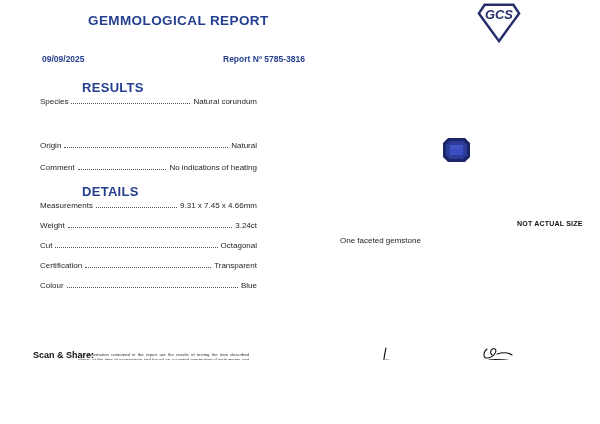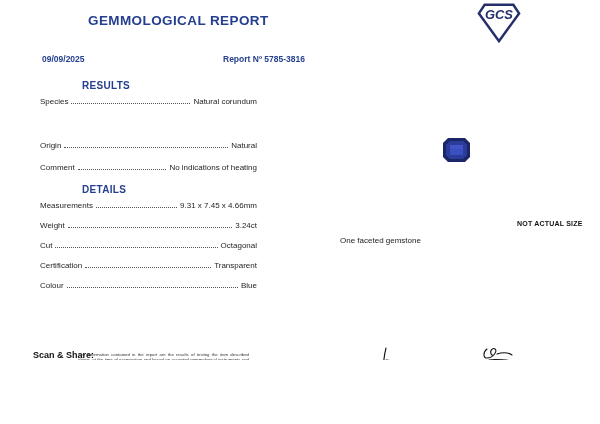--- a/index.html
+++ b/index.html
@@ -8,21 +8,21 @@
     font-family:"Liberation Sans", sans-serif; color:#1c1c1c; overflow:hidden;border-radius:12px;
   }
   .abs{position:absolute;}
   
   #title{left:88px; top:13px; font-size:13.5px; font-weight:bold; color:#243f8f; letter-spacing:.4px;}
   #logo{left:476px; top:3px; width:120px; height:46px; display:flex; align-items:flex-end;gap:40px;}
   #logo-text{margin-left:4px; margin-top:6px; font-size:8.5px; line-height:9.5px; color:#555e6e; font-weight:600;}
   #report-date{left:42px; top:54px; font-size:8.5px; font-weight:bold; color:#243f8f;}
   #report-no{left:183px; top:54px; font-size:8.5px; font-weight:bold; color:#243f8f;padding-left:40px;}
   
-  .section-heading{font-size:10px; font-weight:bold; color:#243f8f; letter-spacing:.3px;padding-left:42px;}
+  .section-heading{font-size:13px; font-weight:bold; color:#243f8f; letter-spacing:.3px;padding-left:42px;}
   #results-heading{left:40px; top:80px;}
   #details-heading{left:40px; top:184px;}
   
   .row{position:absolute; left:40px; width:217px; display:flex; align-items:baseline; font-size:8px; color:#252525;}
   .row .leader{flex:1; border-bottom:1.3px dotted #555; margin:0 3px 2px 3px; min-width:10px;}
   .row .val{white-space:nowrap;text-align:center;}
   
   #gem{left:443px; top:138px; width:27px; height:24px;}
   #size-note{left:517px; top:220px; font-size:7px; font-weight:bold; color:#111; letter-spacing:.2px;}
   #gem-caption{left:340px; top:236px; font-size:8px; color:#222;}

